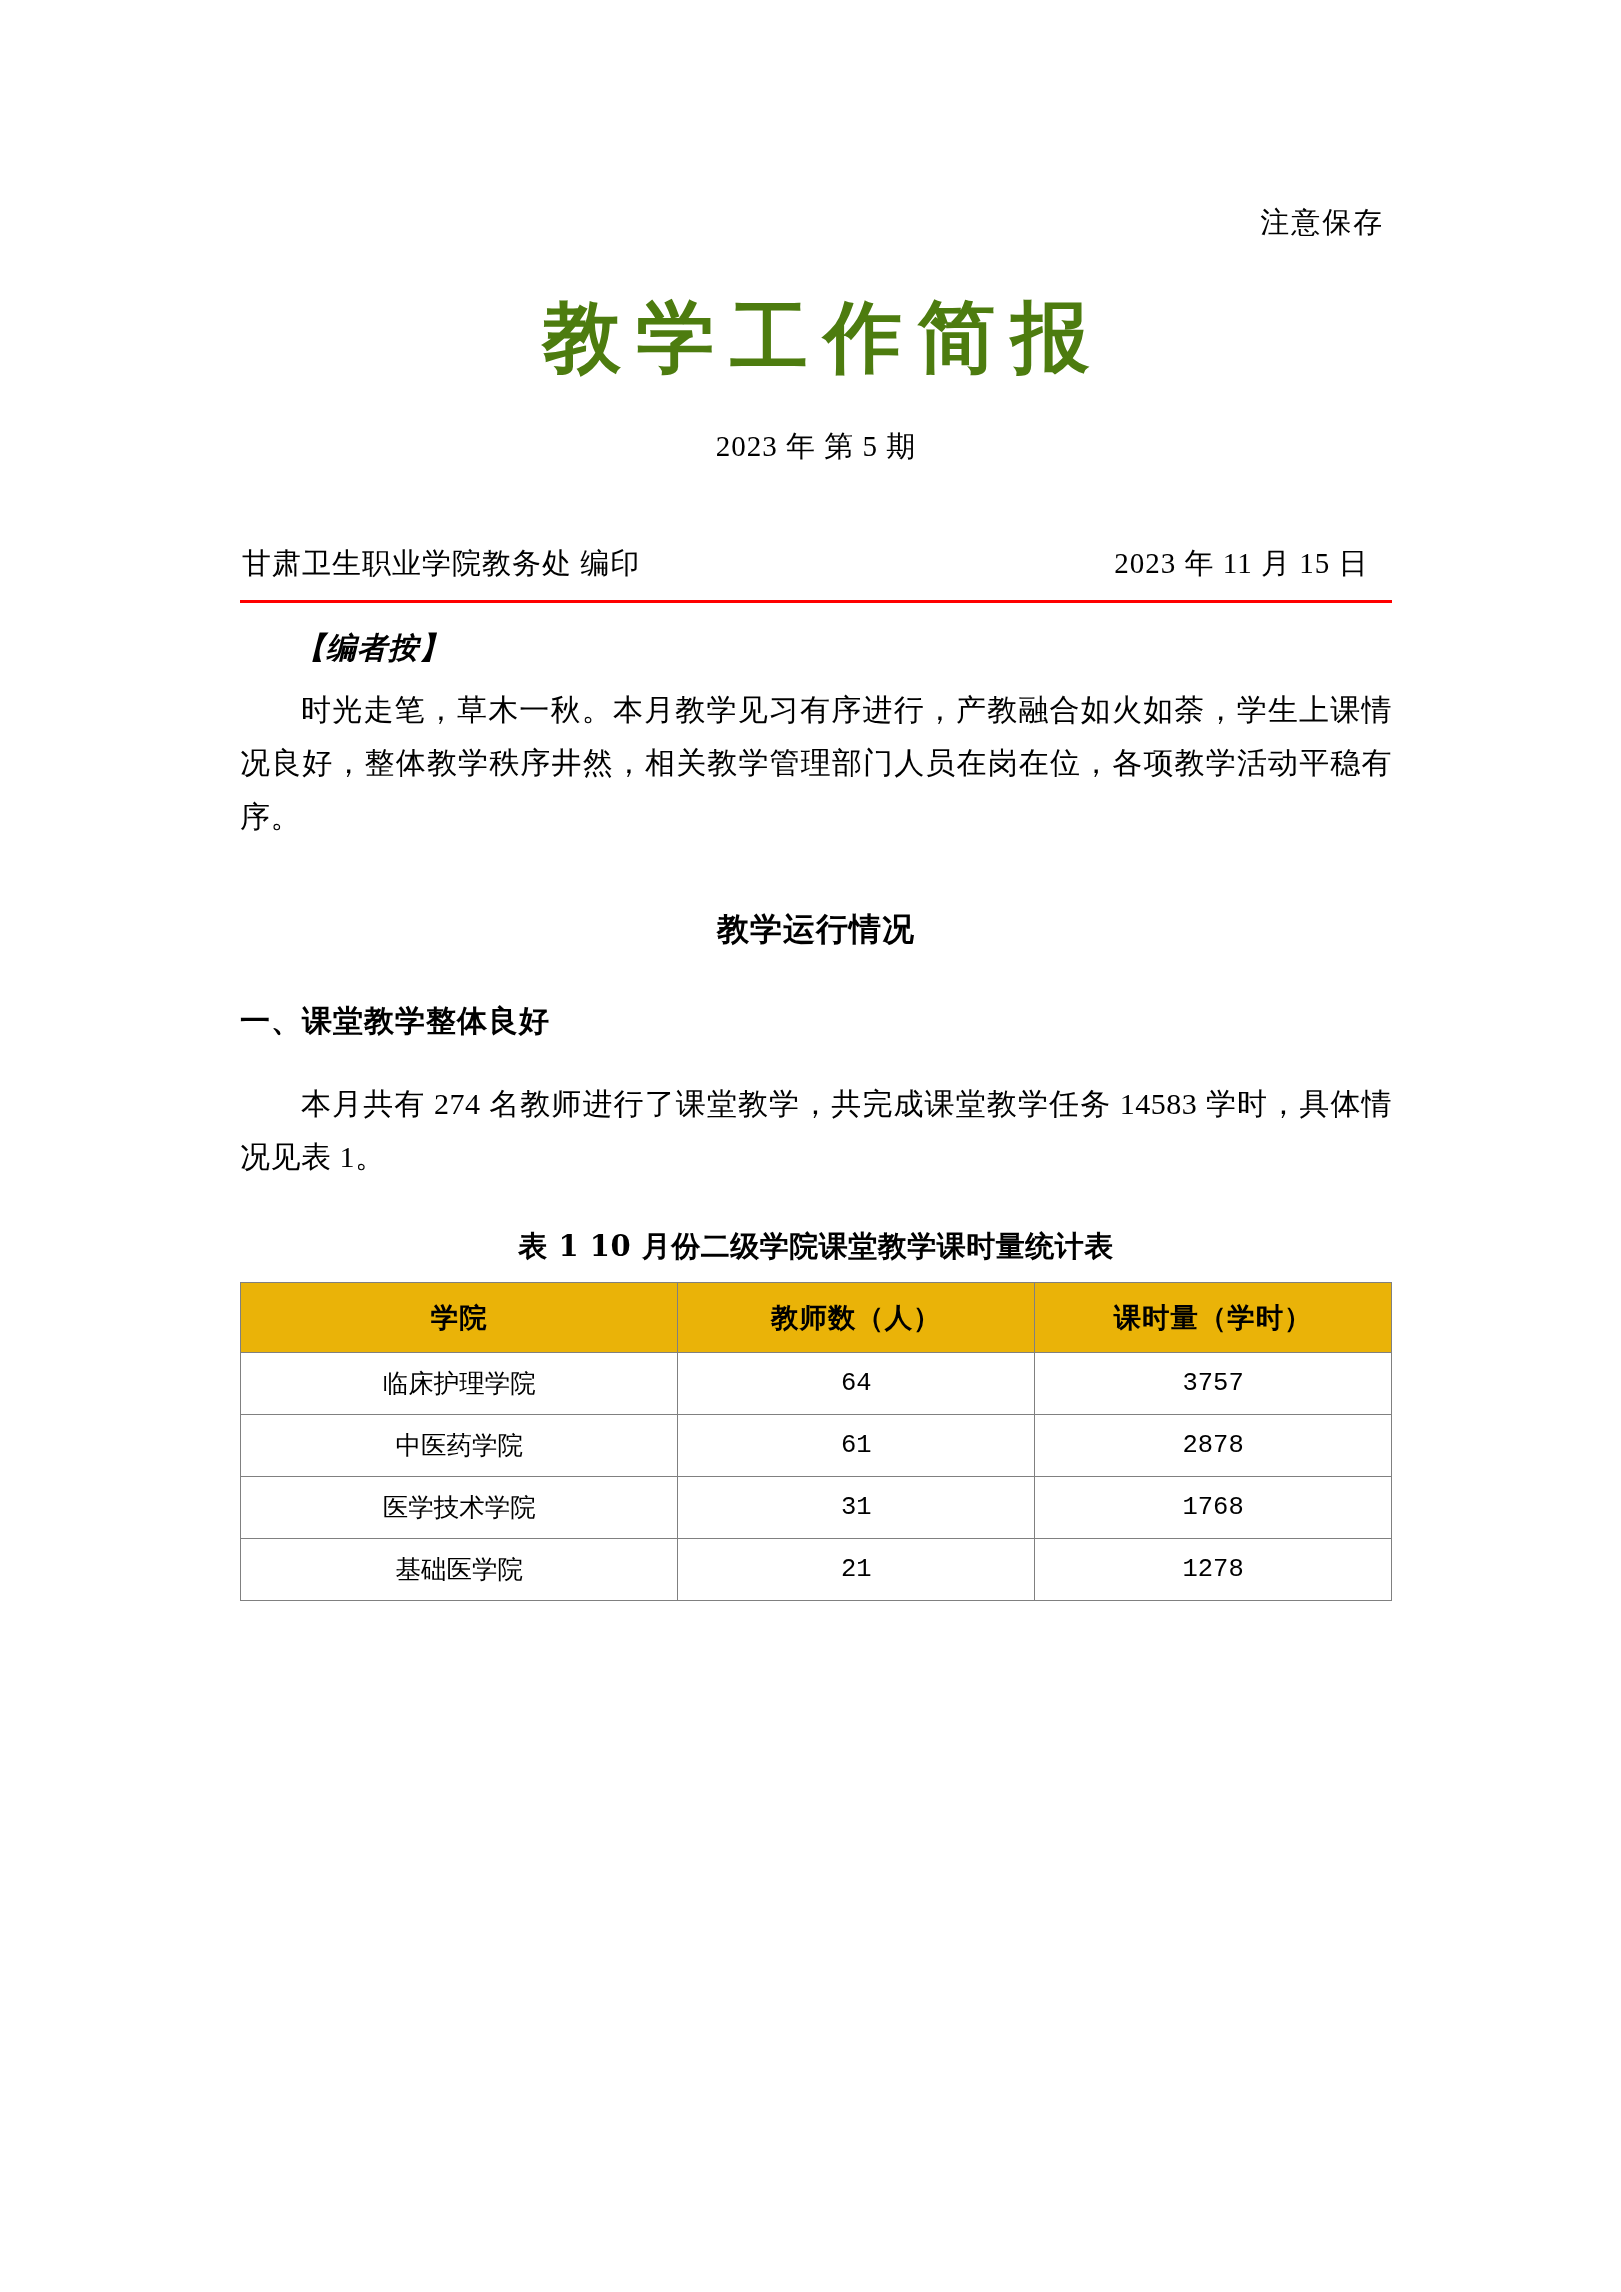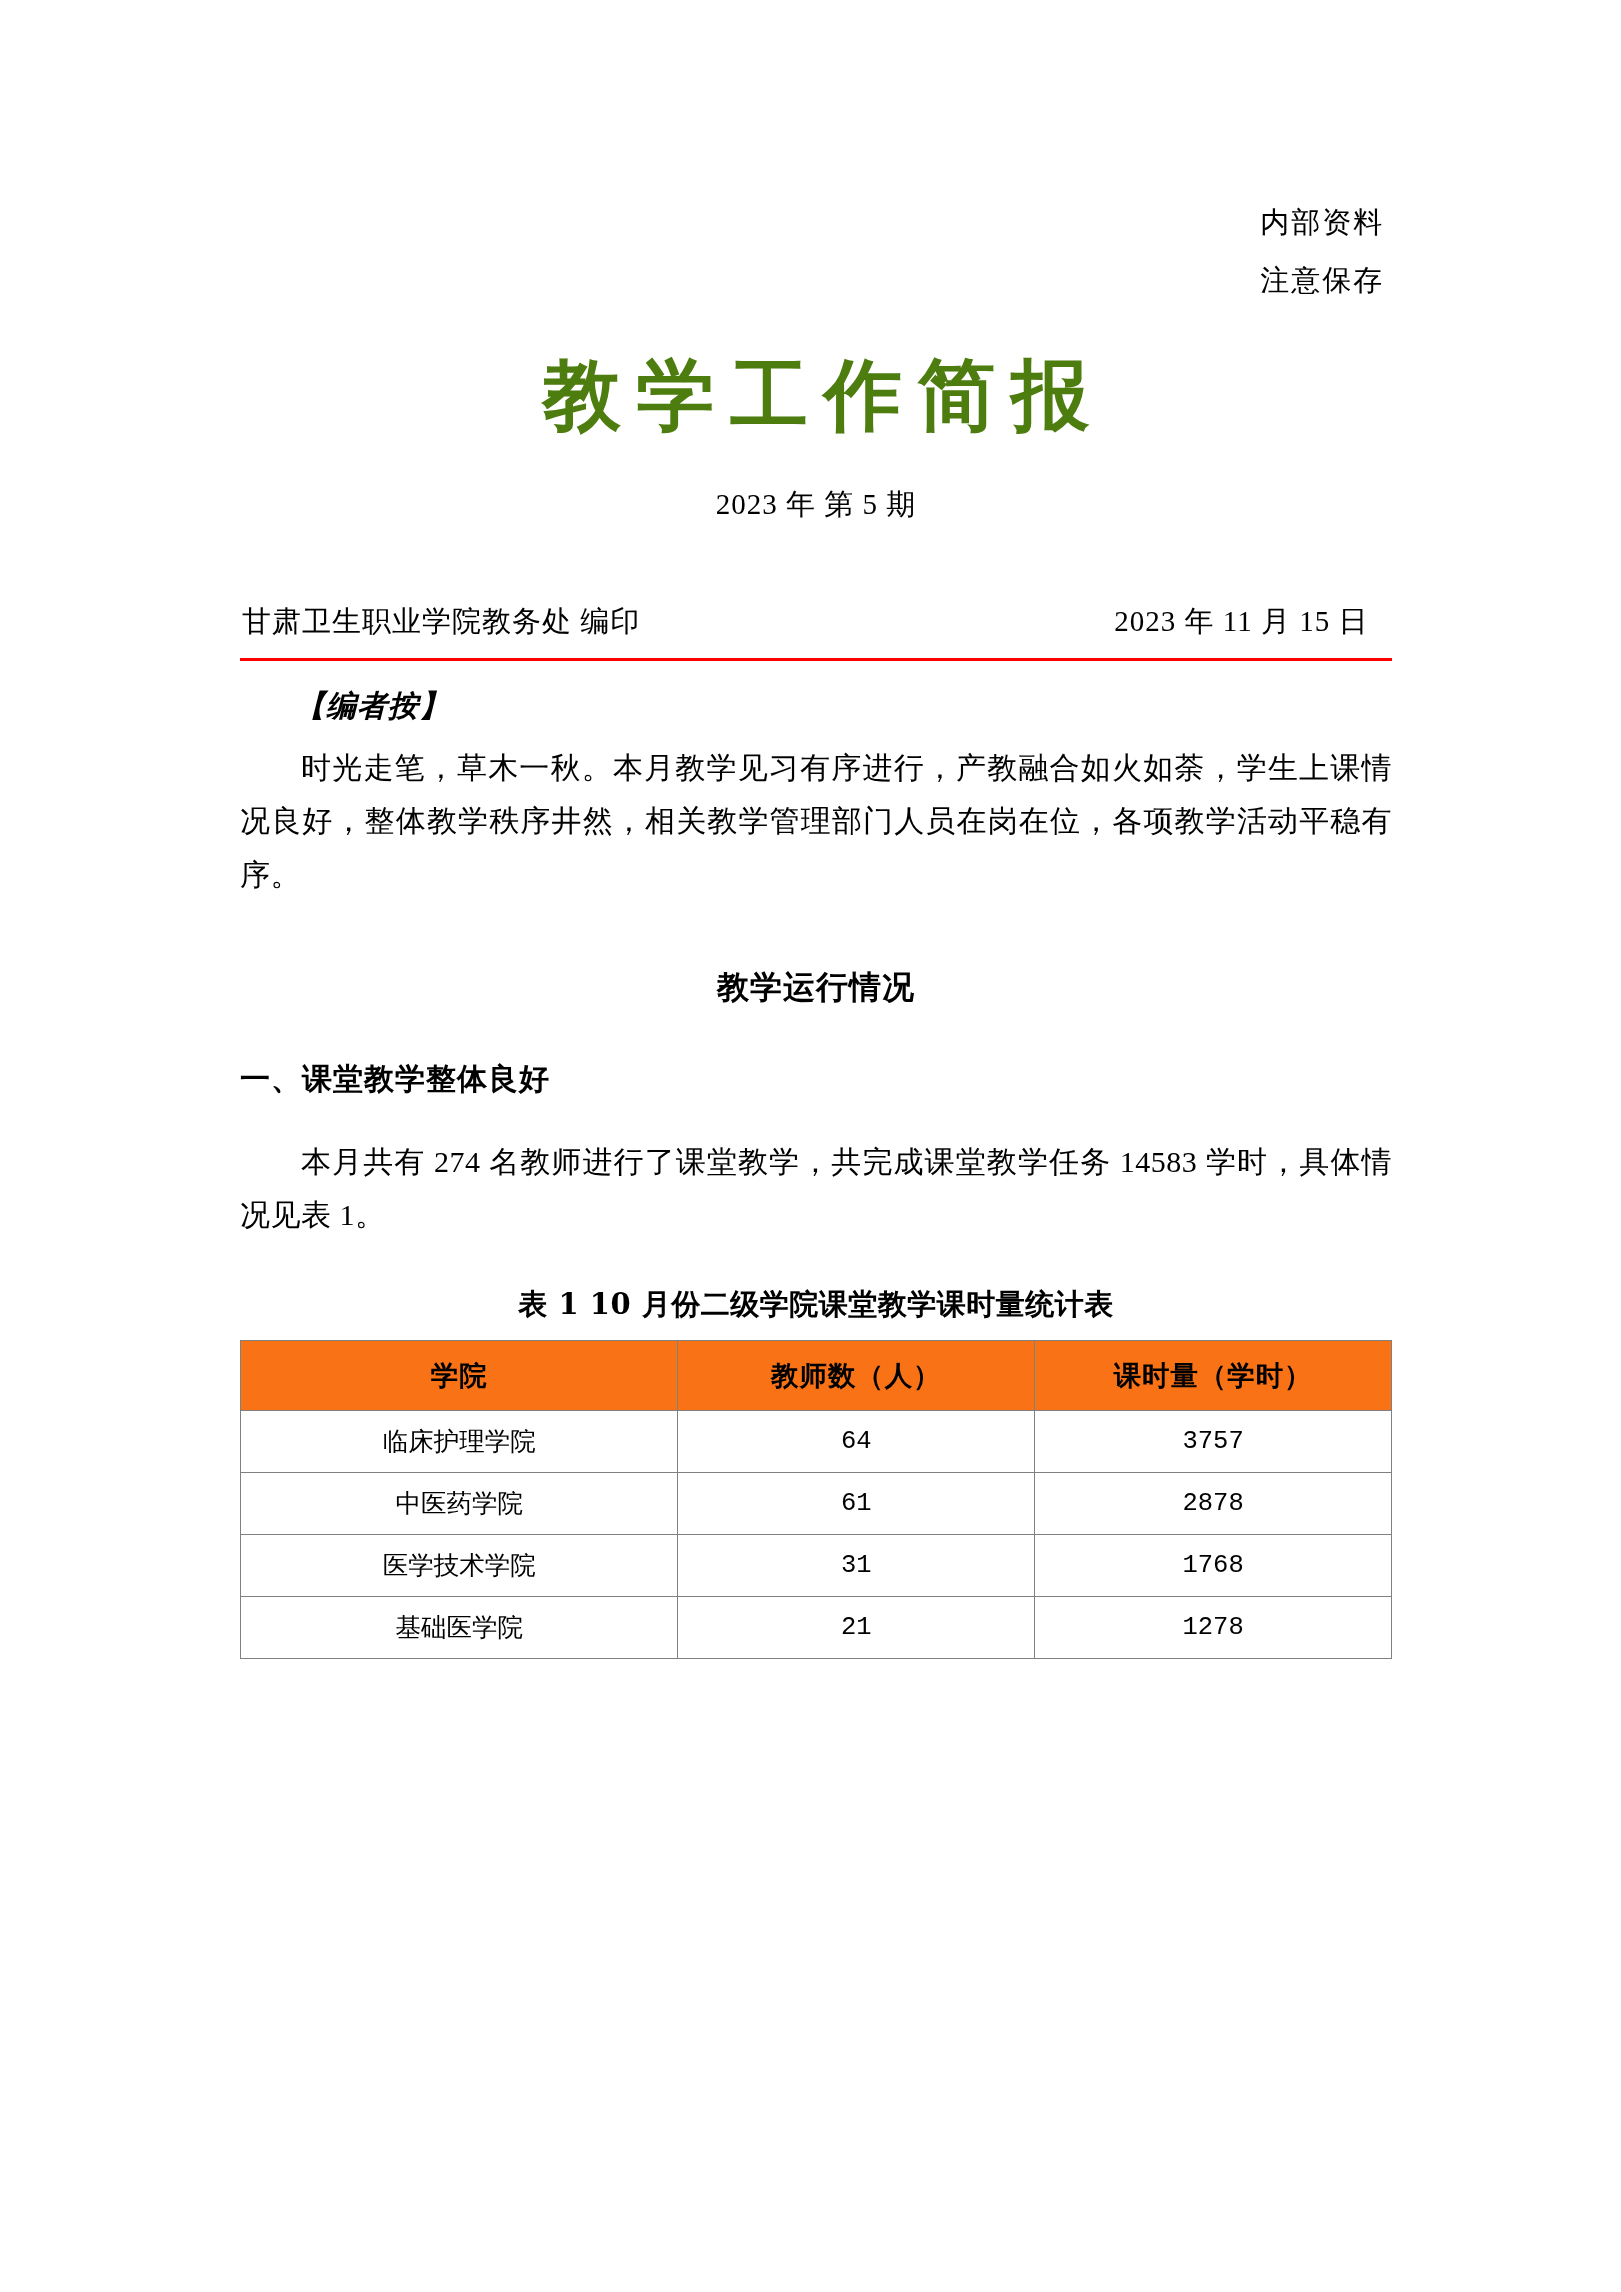--- a/index.html
+++ b/index.html
@@ -138,42 +138,41 @@
     table-layout: fixed;
   }
   table.stat th, table.stat td {
     border: 1px solid #808080;
     text-align: center;
     font-size: 25.5px;
     height: 61px;
     padding: 0;
   }
   table.stat thead th {
-    background: #f97316;
+    background: #eab308;
     font-weight: bold;
     font-family: "DejaVu Serif", "Liberation Serif", serif;
     font-size: 27.4px;
     height: 69px;
     letter-spacing: 1px;
   }
   table.stat tbody td {
     font-family: Liberation Mono, monospace;
   }
   col.c1 { width: 38%; }
   col.c2 { width: 31%; }
   col.c3 { width: 31%; }
 </style>
 </head>
 <body>
 
 <div class="page">
   <div class="content">
 
     <div class="top-notes">
-      <div class="note">内部资料</div>
       <div class="note second">注意保存</div>
     </div>
 
     <div class="masthead-title">教学工作简报</div>
 
     <div class="issue-line">2023 年  第 5 期</div>
 
     <div class="imprint-row">
       <div class="left">甘肃卫生职业学院教务处 编印</div>
       <div class="right">2023 年 11 月 15 日</div>

